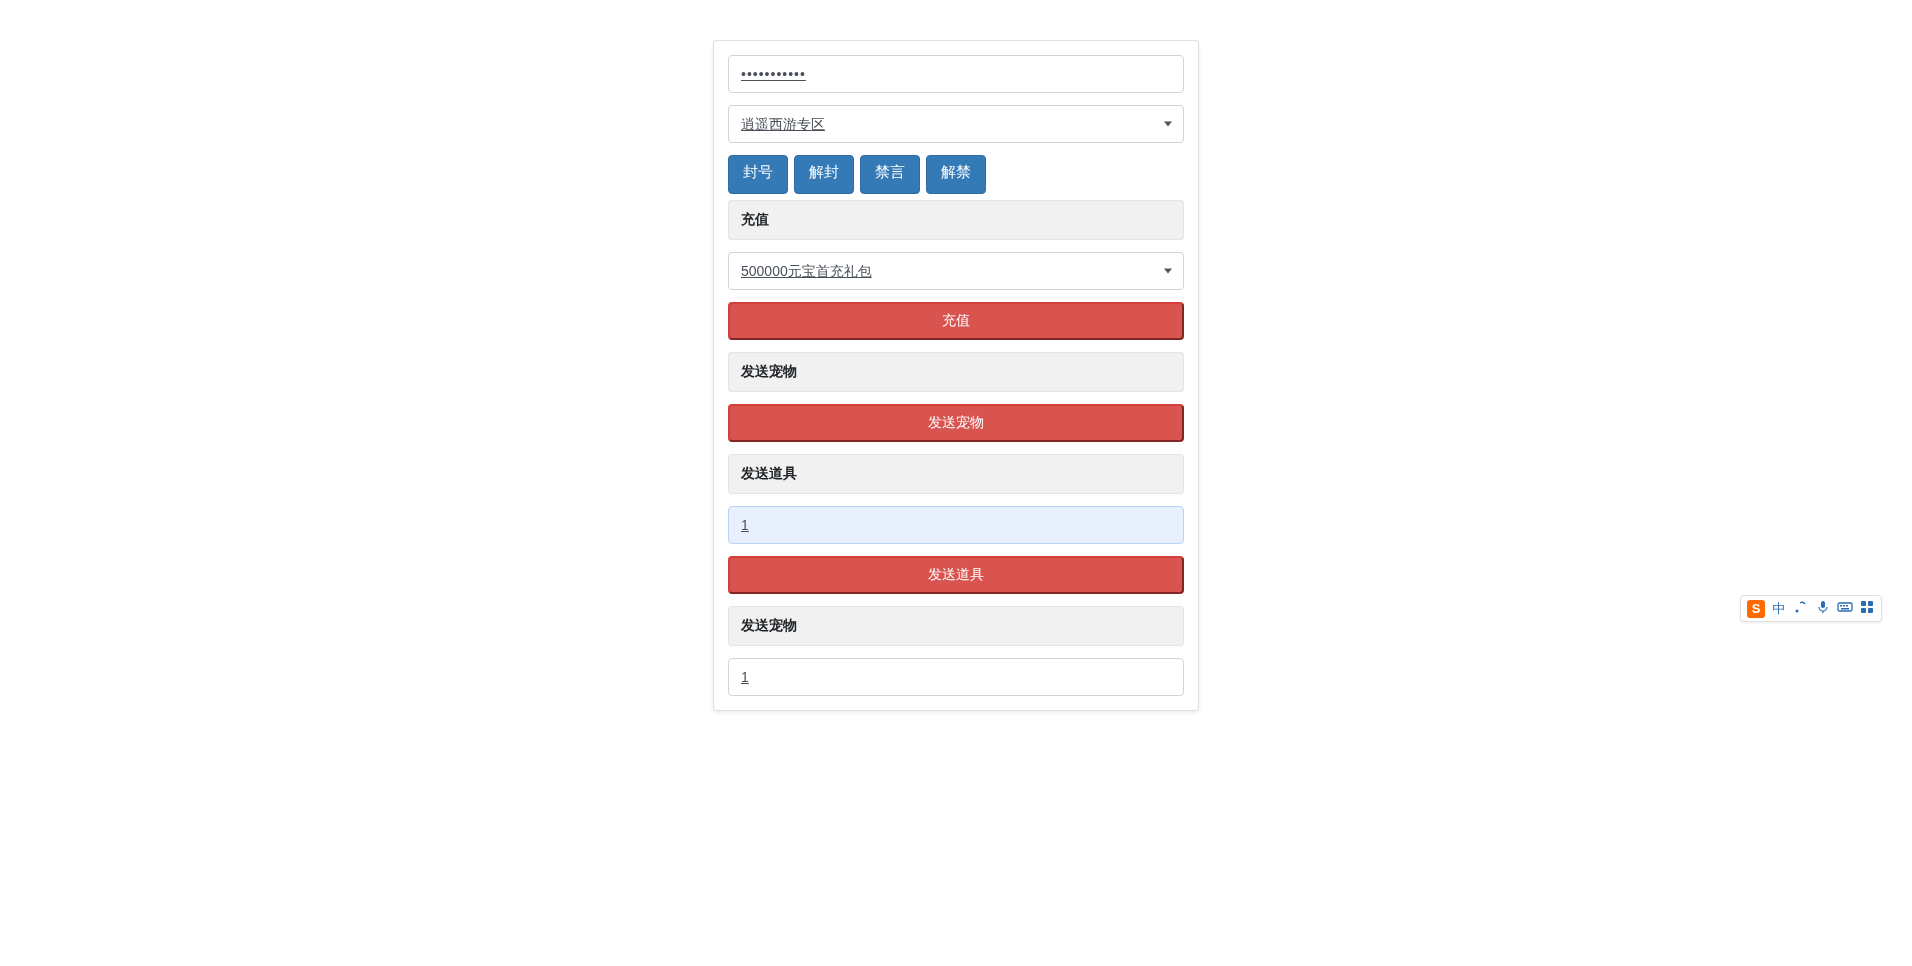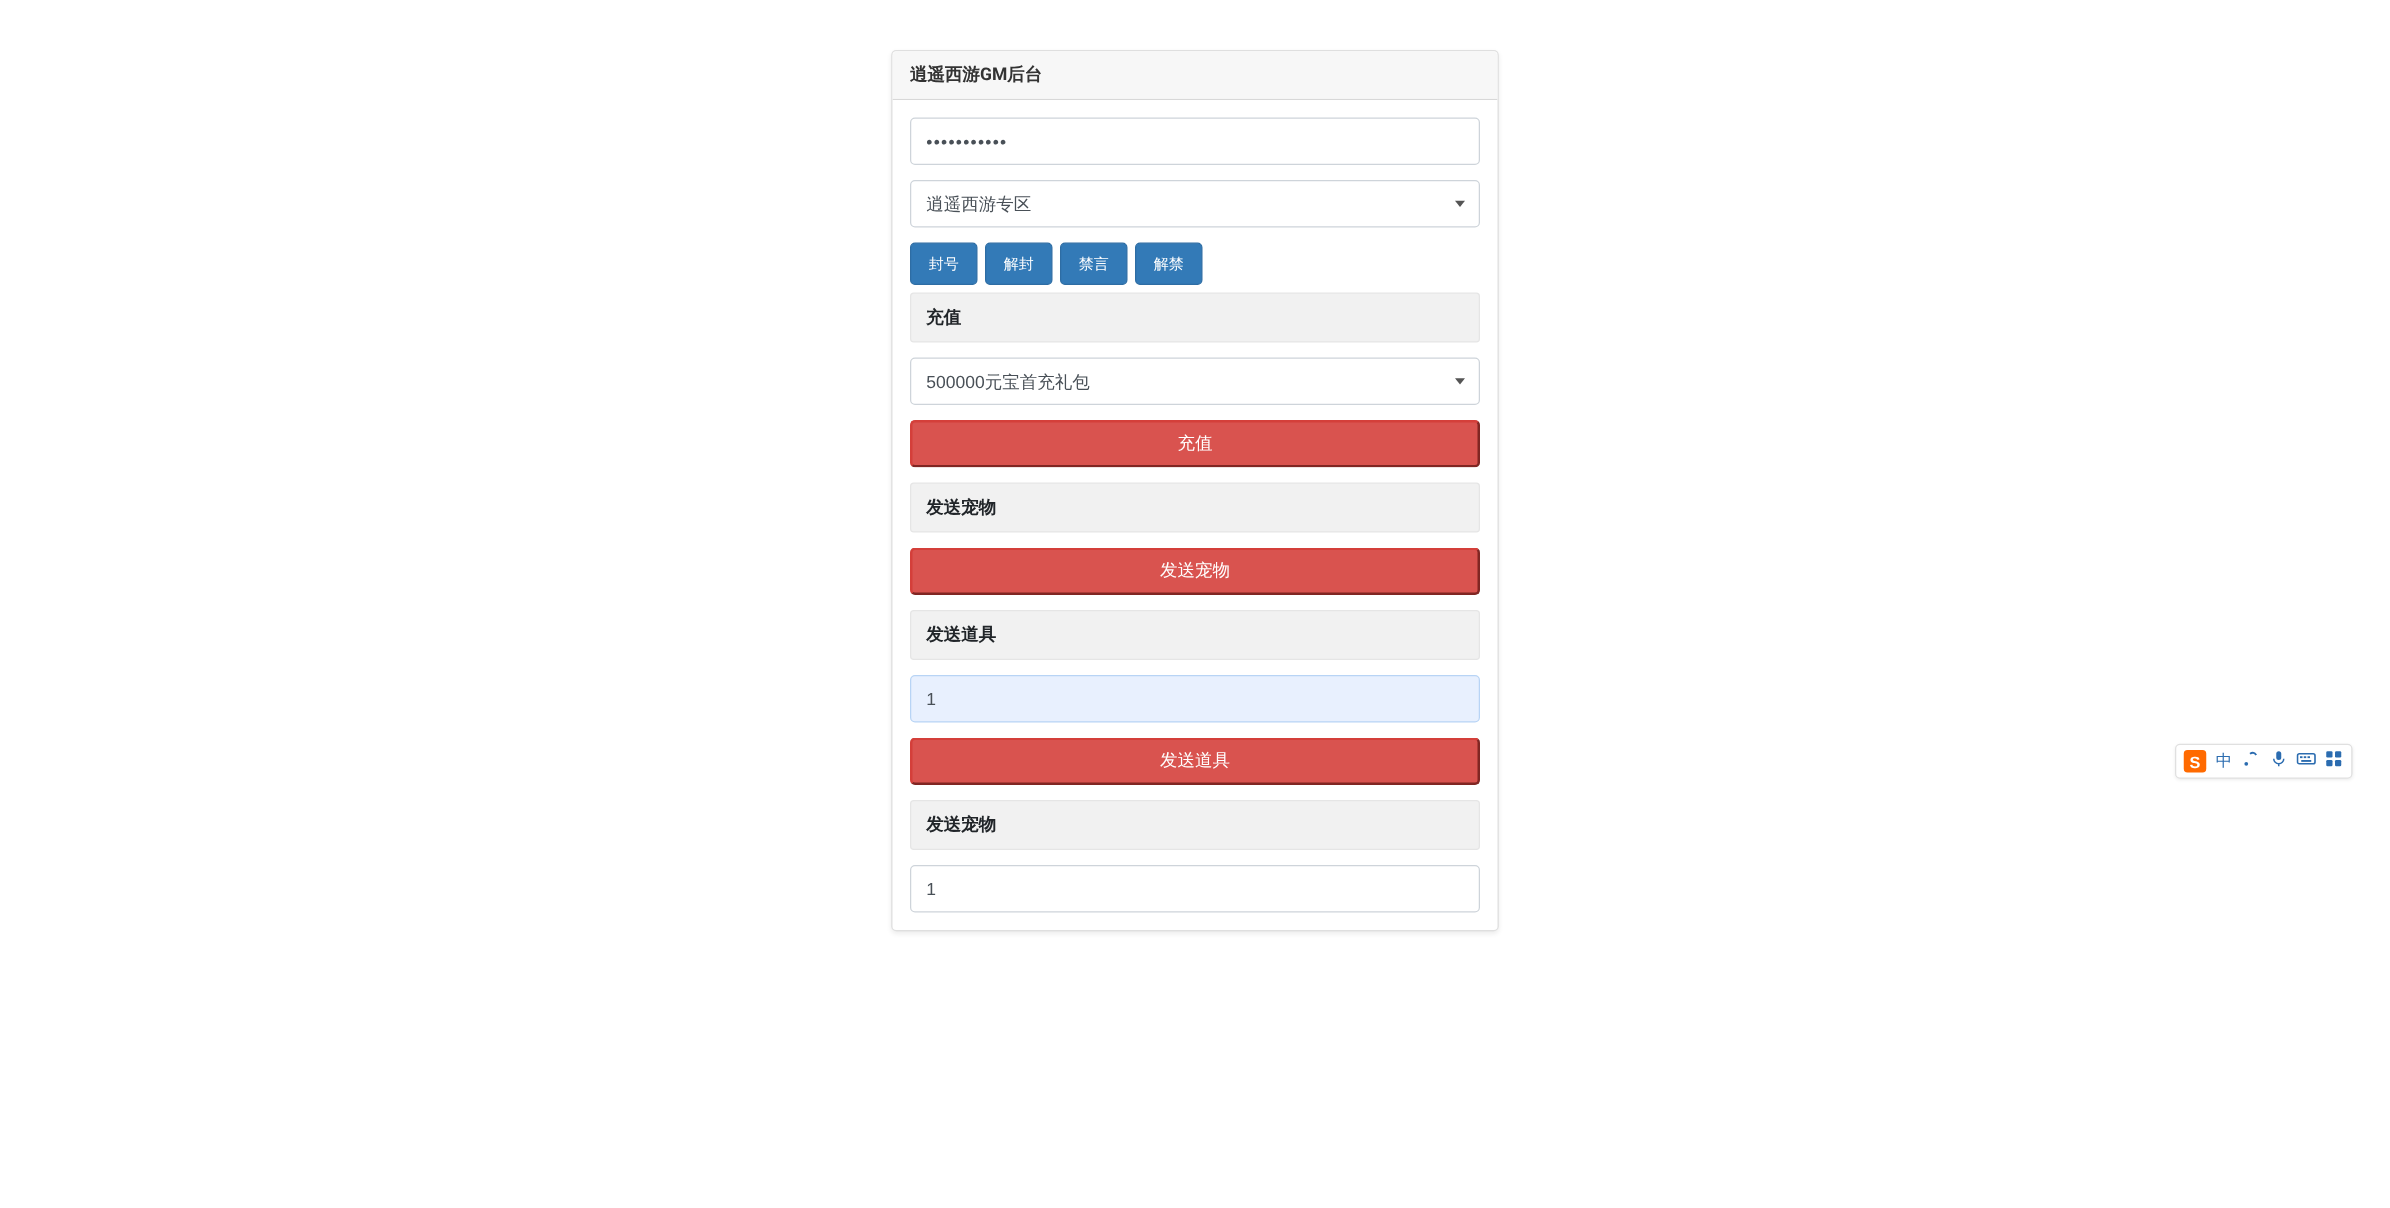--- a/index.html
+++ b/index.html
@@ -45,20 +45,21 @@
     width: 100%;
     padding: 8px 12px;
     font-size: 14px;
     line-height: 1.5;
     color: #495057;
     background: #fff;
     border: 1px solid #ced4da;
     border-radius: 4px;
     margin-bottom: 12px;
     height: 38px;
+    text-decoration: underline;
   }
   .form-select {
     appearance: none;
     background-image: none;
     position: relative;
   }
   .select-wrap {
     position: relative;
     margin-bottom: 12px;
   }
@@ -84,27 +85,28 @@
   .btn-row {
     display: flex;
     gap: 6px;
     margin-bottom: 6px;
   }
   .btn {
     display: inline-flex;
     align-items: center;
     justify-content: center;
     padding: 7px 14px;
-    font-size: 12px;
+    font-size: 15px;
     line-height: 1.5;
     border-radius: 4px;
     border: 1px solid transparent;
     cursor: pointer;
     user-select: none;
     white-space: nowrap;
+    font-family: Liberation Mono, monospace;
   }
   .btn-primary {
     background: #337ab7;
     border-color: #2e6da4;
     color: #fff;
   }
   .btn-danger-block {
     display: block;
     width: 100%;
     background: #d9534f;
@@ -170,21 +172,20 @@
   .ime-icon {
     width: 16px; height: 16px;
     display:inline-block;
   }
 </style>
 </head>
 <body>
 
 <div class="page-wrap">
   <div class="card">
-    <div class="card-header">逍遥西游GM后台</div>
     <div class="card-body">
 
       <input type="password" class="form-control" value="•••••••••••" style="">
 
       <div class="select-wrap">
         <select class="form-select">
           <option>逍遥西游专区</option>
         </select>
         <span class="select-caret"></span>
       </div>

